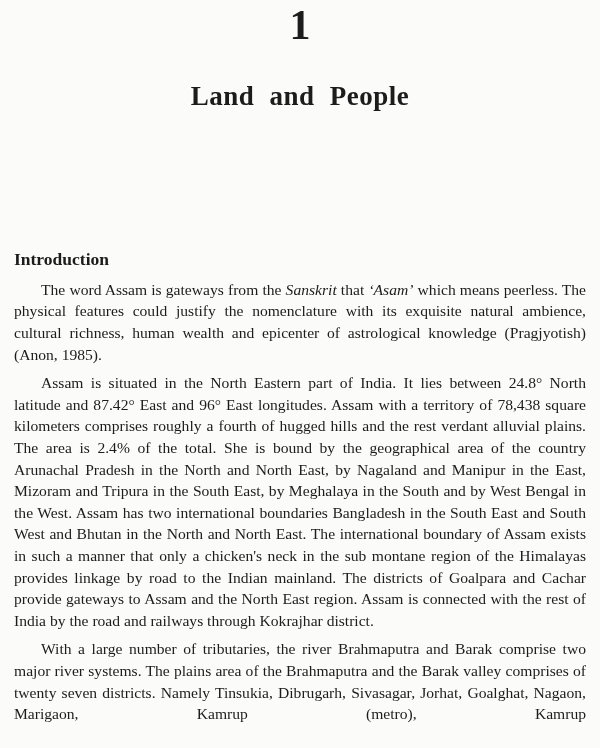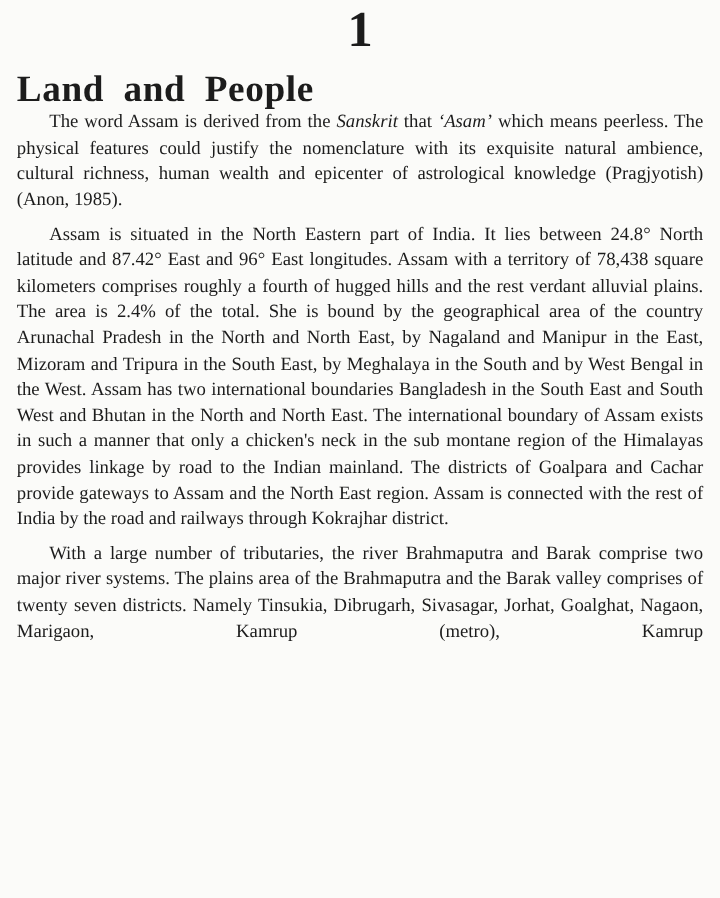--- a/index.html
+++ b/index.html
@@ -21,23 +21,24 @@
     padding: 0 14px;
   }
   .chapter-number {
     text-align: center;
     font-size: 42px;
     font-weight: bold;
     line-height: 1.1;
     padding-top: 2px;
   }
   .chapter-title {
-    font-size: 31px;
+    text-align: center;
+    font-size: 27px;
     font-weight: bold;
-    margin: 9px 0 0 0;
+    margin: 34px 0 0 0;
     word-spacing: 8px;
     letter-spacing: 0.5px;
     line-height: 1.1;
   }
   .section-heading {
     font-size: 17.5px;
     font-weight: bold;
     margin: 137px 0 9px 0;
     line-height: 1.2;
   }
@@ -58,20 +59,21 @@
 </style>
 </head>
 <body>
 
 <div class="page">
 
   <div class="chapter-number">1</div>
 
   <h1 class="chapter-title">Land and People</h1>
 
+  <h2 class="section-heading">Introduction</h2>
 
-  <p class="body-para"><span>The word Assam is derived from the </span><em class="italic">Sanskrit</em><span> that </span><em class="italic">‘Asam’</em><span> which means peerless. The physical features could justify the nomenclature with its exquisite natural ambience, cultural richness, human wealth and epicenter of astrological knowledge (Pragjyotish) (Anon, 1985).</span></p>
+  <p class="body-para"><span>The word Assam is gateways from the </span><em class="italic">Sanskrit</em><span> that </span><em class="italic">‘Asam’</em><span> which means peerless. The physical features could justify the nomenclature with its exquisite natural ambience, cultural richness, human wealth and epicenter of astrological knowledge (Pragjyotish) (Anon, 1985).</span></p>
 
   <p class="body-para">Assam is situated in the North Eastern part of India. It lies between 24.8° North latitude and 87.42° East and 96° East longitudes. Assam with a territory of 78,438 square kilometers comprises roughly a fourth of hugged hills and the rest verdant alluvial plains. The area is 2.4% of the total. She is bound by the geographical area of the country Arunachal Pradesh in the North and North East, by Nagaland and Manipur in the East, Mizoram and Tripura in the South East, by Meghalaya in the South and by West Bengal in the West. Assam has two international boundaries Bangladesh in the South East and South West and Bhutan in the North and North East. The international boundary of Assam exists in such a manner that only a chicken's neck in the sub montane region of the Himalayas provides linkage by road to the Indian mainland. The districts of Goalpara and Cachar provide gateways to Assam and the North East region. Assam is connected with the rest of India by the road and railways through Kokrajhar district.</p>
 
   <p class="body-para justify-last">With a large number of tributaries, the river Brahmaputra and Barak comprise two major river systems. The plains area of the Brahmaputra and the Barak valley comprises of twenty seven districts. Namely Tinsukia, Dibrugarh, Sivasagar, Jorhat, Goalghat, Nagaon, Marigaon, Kamrup (metro), Kamrup</p>
 
 </div>
 
 </body></html>

